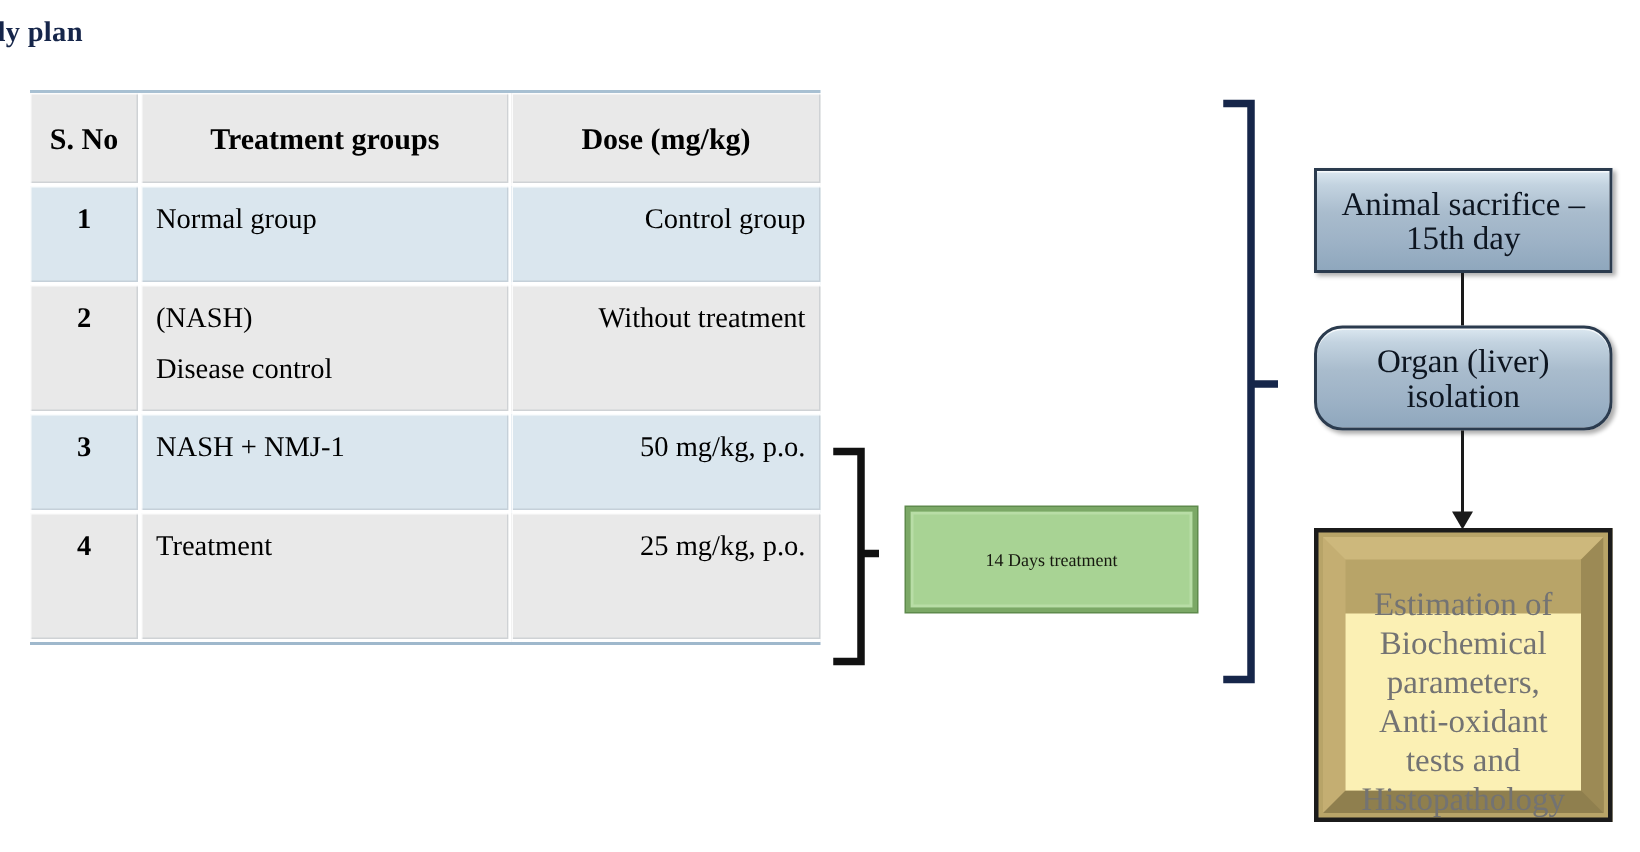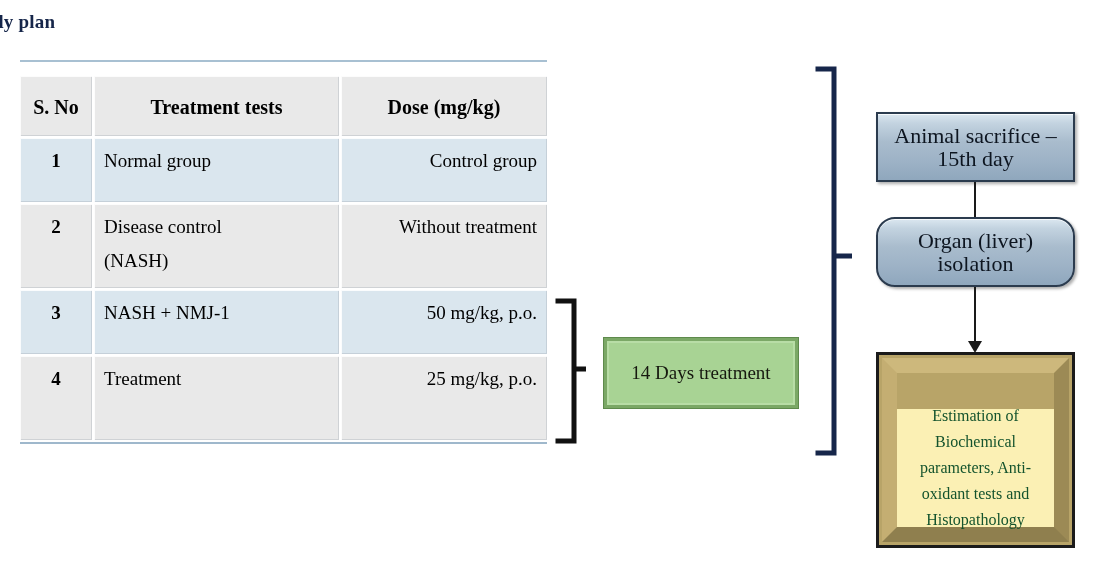--- a/index.html
+++ b/index.html
@@ -67,21 +67,20 @@
   .c-dose  { width: 206px; text-align: right; }
 
   .trow.head .tcell {
     background: #e9e9e9;
     font-weight: bold;
     text-align: center;
     font-size: 20px;
     height: 62px;
     line-height: 48px;
     padding-top: 7px;
-    margin-top: 14px;
   }
   .trow.blue  .tcell { background: #dae6ee; }
   .trow.gray  .tcell { background: #e9e9e9; }
 
   .trow.r1 .tcell, .trow.r3 .tcell { height: 66px; }
   .trow.r2 .tcell, .trow.r4 .tcell { height: 86px; }
 
   .cell-line2 { display: block; }
 
   
@@ -110,21 +109,21 @@
     height: 70px;
     box-sizing: border-box;
     background: #a8d394;
     border: 3px solid #7ba866;
     outline: 1px solid #5e8a4c;
     outline-offset: 0px;
     box-shadow: inset 0 0 0 2px #b8dda6;
     display: flex;
     align-items: center;
     justify-content: center;
-    font-size: 19px;
+    font-size: 12px;
     color: #16180f;
   }
 
   
   .blue-box {
     position: absolute;
     left: 876px;
     width: 199px;
     height: 70px;
     box-sizing: border-box;
@@ -195,56 +194,56 @@
     box-sizing: border-box;
   }
   #yellow-inner {
     position: absolute;
     inset: 18px;
     background: #fbf0b4;
     display: flex;
     align-items: center;
     justify-content: center;
     text-align: center;
-    font-size: 16px;
+    font-size: 22px;
     line-height: 26px;
-    color: #14532d;
+    color: #737373;
     padding: 0 4px;
     box-sizing: border-box;
     margin-top: 36px;
   }
 </style>
 </head>
 <body>
 
 <div id="study-title">
   <span class="t-inner">Study plan</span>
 </div>
 
 <div id="study-table">
 
   <div class="tbl-rule"></div>
 
   <div class="trow head">
     <div class="tcell c-no">S. No</div>
-    <div class="tcell c-group">Treatment tests</div>
+    <div class="tcell c-group">Treatment groups</div>
     <div class="tcell c-dose">Dose (mg/kg)</div>
   </div>
 
   <div class="trow blue r1">
     <div class="tcell c-no">1</div>
     <div class="tcell c-group">Normal group</div>
     <div class="tcell c-dose">Control group</div>
   </div>
 
   <div class="trow gray r2">
     <div class="tcell c-no">2</div>
     <div class="tcell c-group">
+      <span class="cell-line2">(NASH)</span>
       <span class="cell-line2">Disease control</span>
-      <span class="cell-line2">(NASH)</span>
     </div>
     <div class="tcell c-dose">Without treatment</div>
   </div>
 
   <div class="trow blue r3">
     <div class="tcell c-no">3</div>
     <div class="tcell c-group">NASH + NMJ-1</div>
     <div class="tcell c-dose">50 mg/kg, p.o.</div>
   </div>
 

